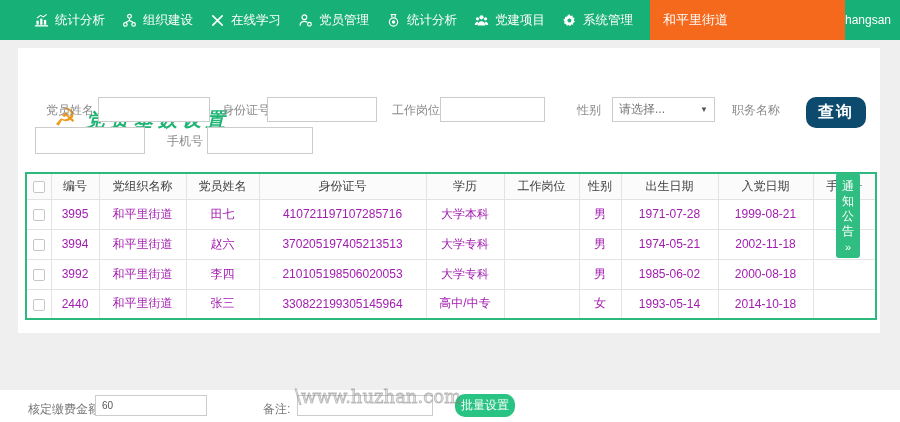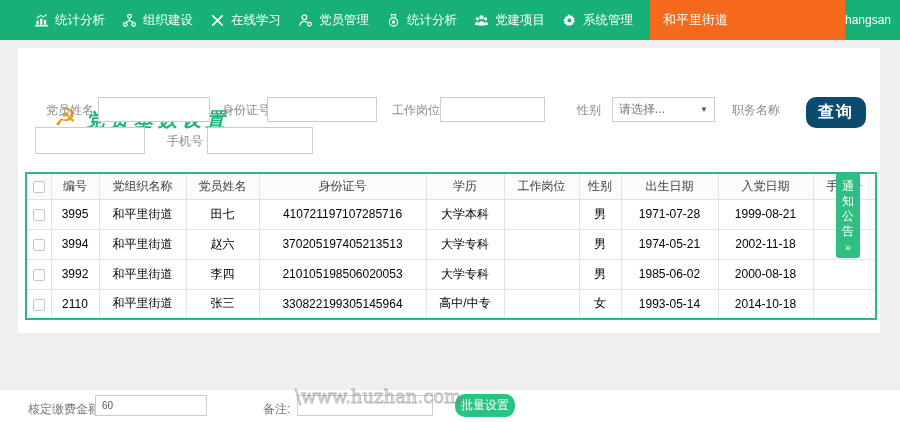--- a/index.html
+++ b/index.html
@@ -26,21 +26,21 @@
   .finput{position:absolute;height:25px;border:1px solid #ccc;background:#fff;font-size:10px;color:#555;padding:0 6px;outline:none}
   .fselect{position:absolute;height:25px;border:1px solid #ccc;background:#fff;font-size:12px;color:#777;
            display:flex;align-items:center;justify-content:space-between;padding:8px 6px;cursor:pointer}
   .fselect .caret{font-size:8px;color:#555}
   .btn-search{position:absolute;left:788px;top:49px;width:60px;height:31px;background:#0c4a6e;border:none;border-radius:10px;
               color:#fff;font-size:16px;font-weight:bold;letter-spacing:2px;cursor:pointer;font-family:inherit}
 
   
   .grid{position:absolute;left:7px;top:124px;width:850px;border-collapse:collapse;table-layout:fixed;border:2px solid #2db87e;background:#fff}
   .grid th{height:26px;background:#fbfbfb;font-weight:normal;color:#404040;font-size:12px;border:1px solid #e3e3e3;overflow:hidden;white-space:nowrap}
-  .grid td{height:30px;text-align:center;font-size:12px;color:#000000;border:1px solid #e3e3e3;overflow:hidden;white-space:nowrap}
+  .grid td{height:30px;text-align:center;font-size:12px;color:#a21caf;border:1px solid #e3e3e3;overflow:hidden;white-space:nowrap}
   .cb{display:inline-block;width:12px;height:12px;border:1px solid #c6c6c6;border-radius:2px;background:#fff;vertical-align:middle;cursor:pointer}
 
   
   .notice-tab{position:absolute;left:836px;top:173px;width:24px;height:85px;background:#2fbd82;border-radius:3px;color:#fff;text-align:center;cursor:pointer;z-index:5}
   .vtext{font-size:12px;line-height:15px;padding-top:6px;width:14px;margin:0 auto;word-break:break-all}
   .varrow{font-size:11px;margin-top:2px;line-height:12px}
 
   
   .footer{position:absolute;left:0;top:390px;width:900px;height:32px;background:#fff}
   .footer .flabel{font-size:12px;color:#777}
@@ -224,21 +224,21 @@
             <td>210105198506020053</td>
             <td>大学专科</td>
             <td></td>
             <td>男</td>
             <td>1985-06-02</td>
             <td>2000-08-18</td>
             <td></td>
           </tr>
           <tr>
             <td><span class="cb"></span></td>
-            <td>2110</td>
+            <td>2440</td>
             <td>和平里街道</td>
             <td>张三</td>
             <td>330822199305145964</td>
             <td>高中/中专</td>
             <td></td>
             <td>女</td>
             <td>1993-05-14</td>
             <td>2014-10-18</td>
             <td></td>
           </tr>

